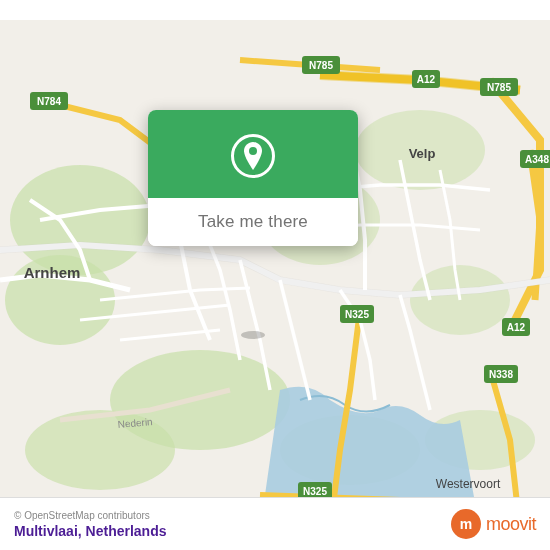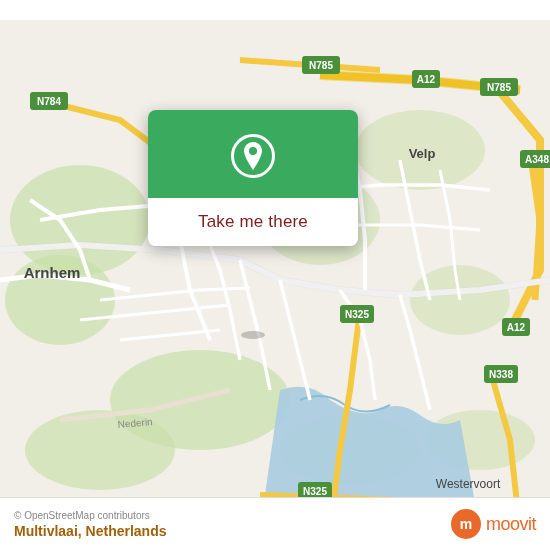--- a/index.html
+++ b/index.html
@@ -63,21 +63,21 @@
       background: #3aaa5e;
     }
 
     #popup-button {
       width: 100%;
       padding: 14px 0;
       background: white;
       border: none;
       font-size: 17px;
       font-weight: 500;
-      color: #7f1d1d;
+      color: #737373;
       cursor: pointer;
       text-align: center;
       letter-spacing: 0.01em;
     }
 
     
     #bottom-bar {
       position: absolute;
       bottom: 0;
       left: 0;
@@ -98,21 +98,21 @@
 
     #copyright-text {
       font-size: 10px;
       color: #888;
       margin-bottom: 2px;
     }
 
     #location-name {
       font-size: 14px;
       font-weight: bold;
-      color: #a16207;
+      color: #4c1d95;
       text-align: right;
     }
 
     #moovit-logo {
       display: flex;
       align-items: center;
       gap: 4px;
     }
 
     #moovit-icon {

